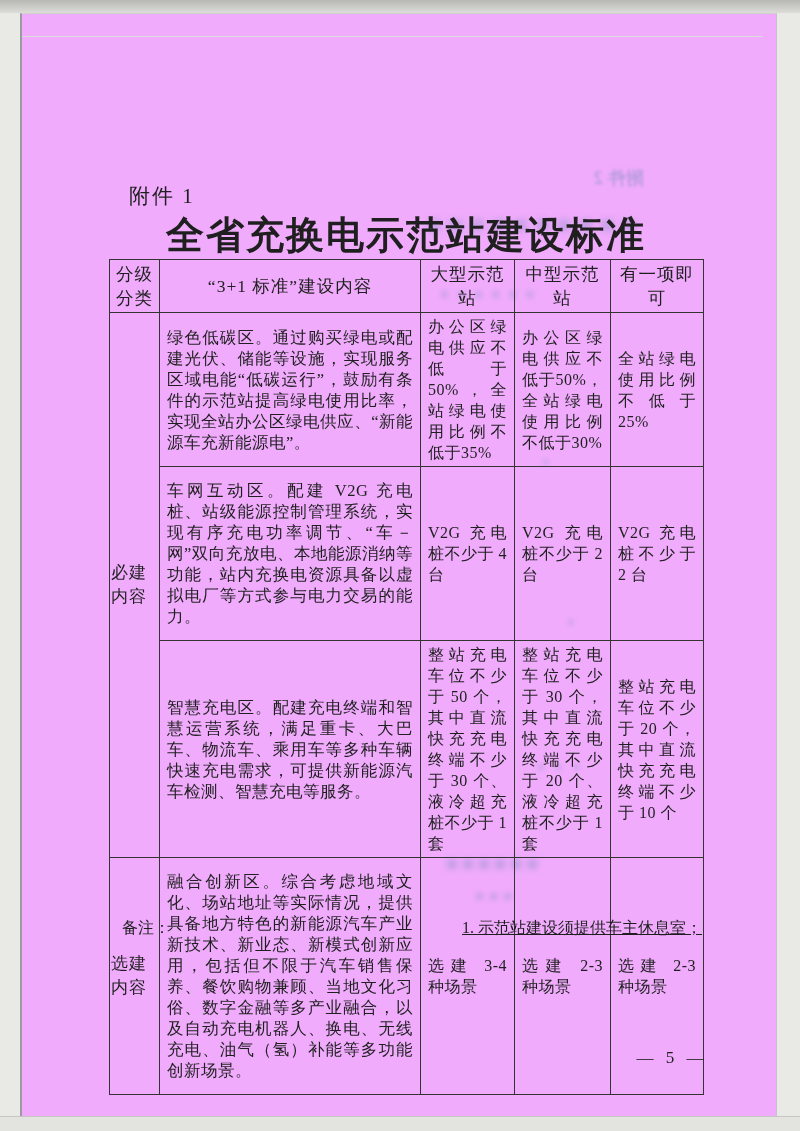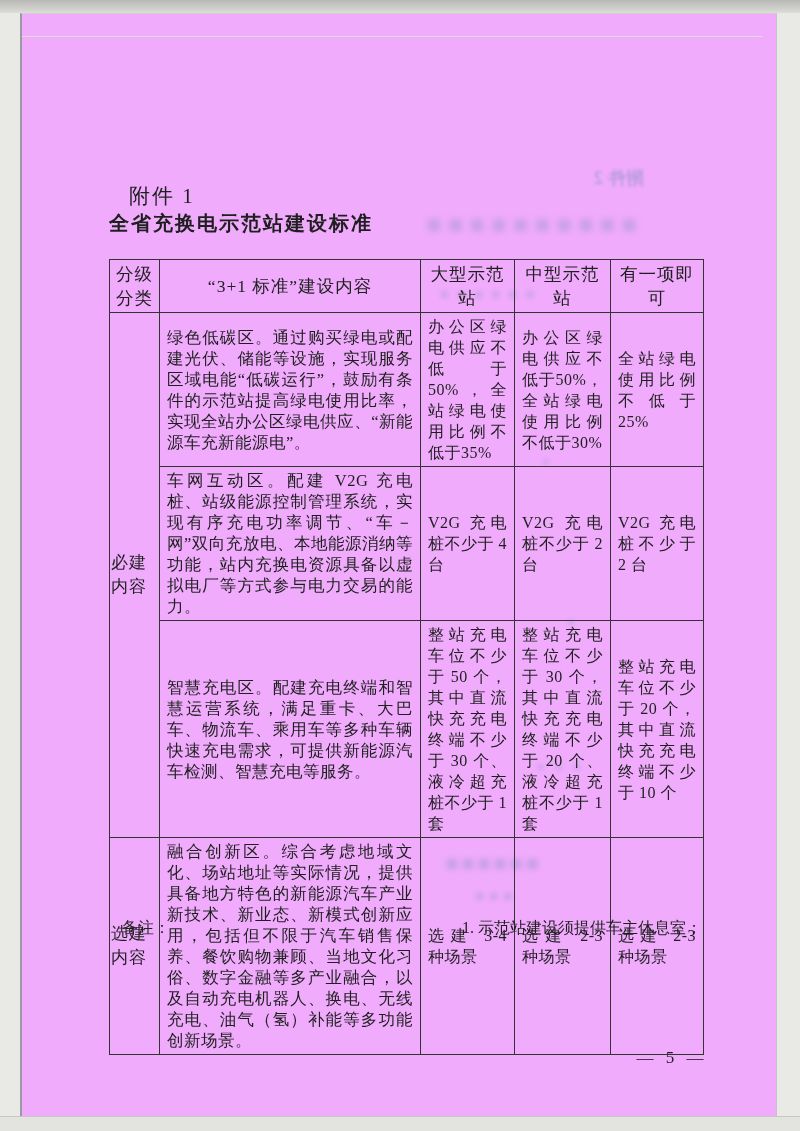--- a/index.html
+++ b/index.html
@@ -26,21 +26,21 @@
   .page-fold-line {
     position:absolute; left:0; top:22px; width:740px; height:1px;
     background:#dcdcda;
   }
   .attachment-label {
     position:absolute; left:107px; top:168px;
     font-size:21px; letter-spacing:2px;
   }
   .doc-title {
     position:absolute; left:87px; top:196px; width:594px;
-    font-size:20px; font-weight:bold; letter-spacing:2px;
+    text-align:center; font-size:38px; font-weight:bold; letter-spacing:2px;
     z-index:3;
   }
   table.std-table {
     position:absolute; left:87px; top:245px;
     width:594px; table-layout:fixed; border-collapse:collapse;
     z-index:3;
   }
   table.std-table td {
     border:1.5px solid #333331; vertical-align:middle;
     background:transparent;
@@ -48,32 +48,32 @@
   td.hdr {
     text-align:center; font-size:17.5px; letter-spacing:1px;
     white-space:pre-line; padding:2px;
   }
   td.cat {
     font-size:17px; letter-spacing:1px;
     white-space:pre-line; line-height:24px;
   }
   td.content {
     font-size:16.5px; line-height:21px; text-align:justify;
-    padding:3px 7px; letter-spacing:0.5px;margin-top:48px;
+    padding:13px 7px; letter-spacing:0.5px;margin-top:48px;
   }
   td.std {
     font-size:16px; line-height:21px; text-align:justify;
     padding:3px 7px; letter-spacing:0.5px;
   }
   .notes {
     position:absolute; left:100px; top:903px; width:580px;
     font-size:16px; line-height:22.5px; display:flex; z-index:3;text-align:right;
   }
   .notes-label { flex:0 0 auto; white-space:nowrap; }
-  .notes-items { flex:1; }
+  .notes-items { flex:1;text-decoration:underline; }
   .page-number {
     position:absolute; left:595px; top:1034px; width:110px;
     text-align:center; font-size:17px; letter-spacing:4px; z-index:3;
   }
   
   .bleed {
     position:absolute; transform:scaleX(-1);
     color:#7d8cc0; font-weight:bold; white-space:nowrap;
     z-index:1; pointer-events:none;
   }

